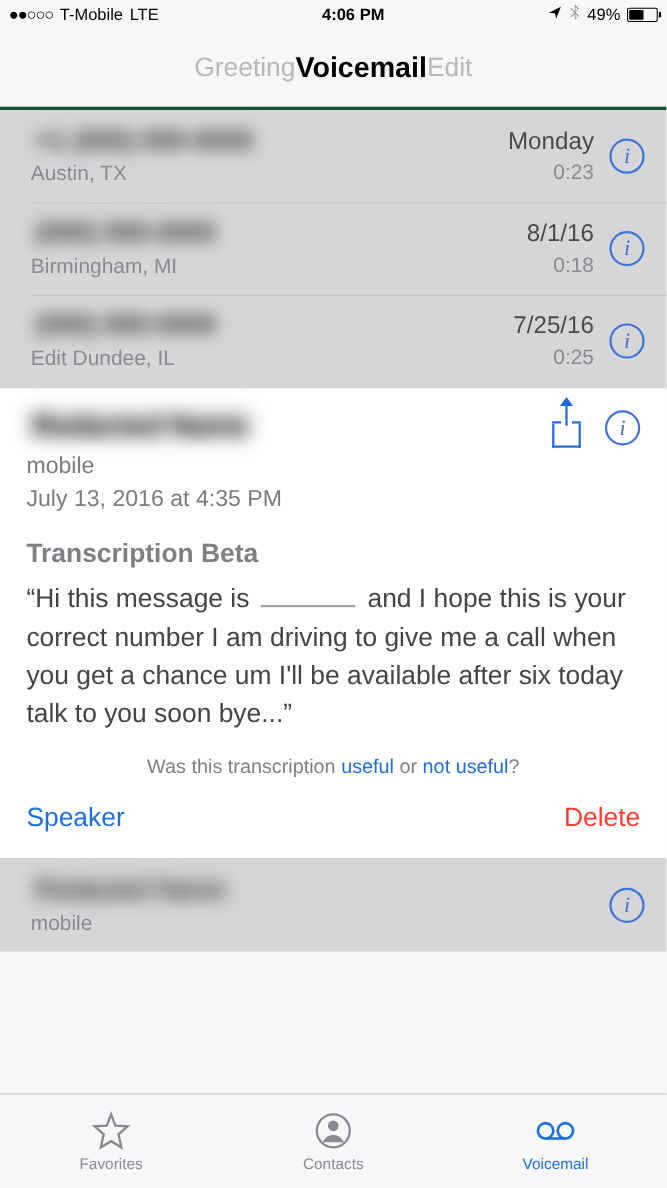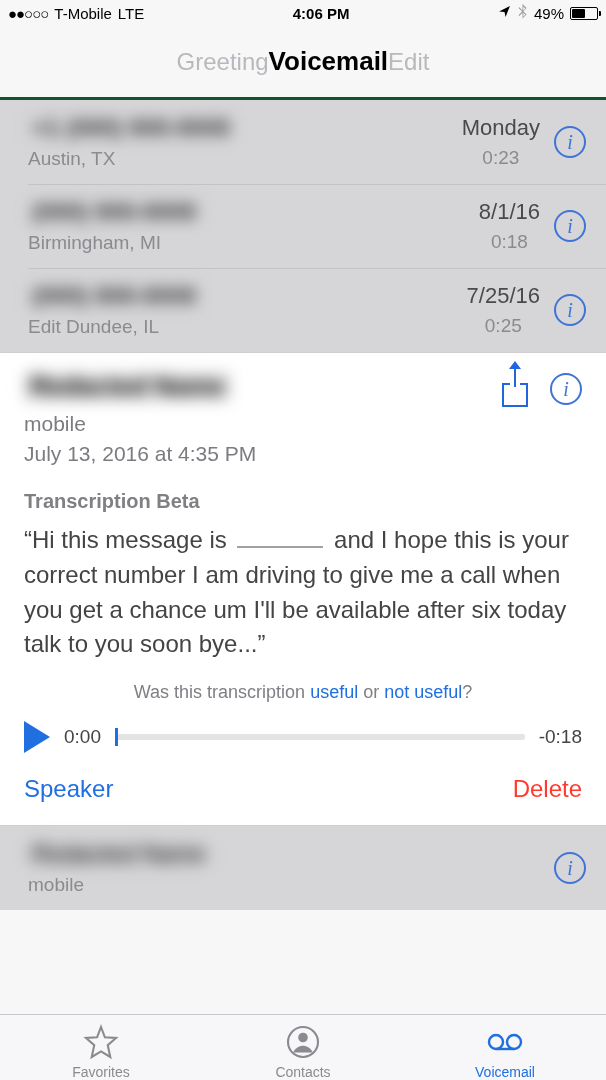--- a/index.html
+++ b/index.html
@@ -19,55 +19,55 @@
   .header-title { font-size:26px; font-weight:700; color:#000; }
   
   .vm-list { background:#d6d6d8; }
   .vm-row { display:flex; align-items:center; padding:14px 20px 14px 28px; position:relative; }
   .vm-row + .vm-row::before { content:""; position:absolute; top:0; left:28px; right:0; height:1px; background:#c3c3c6; }
   .vm-left { flex:1; }
   .vm-number { font-size:24px; color:#000; filter: blur(7px); display:inline-block; background:#cfcfd2; border-radius:3px; padding:0 4px; }
   .vm-loc { font-size:19px; color:#8a8a8f; margin-top:6px; }
   .vm-right { text-align:right; margin-right:14px; }
   .vm-date { font-size:22px; color:#4a4a4d; }
-  .vm-dur { font-size:19px; color:#8a8a8f; margin-top:6px;text-align:center; }
+  .vm-dur { font-size:19px; color:#8a8a8f; margin-top:6px; }
   .info-circle { width:32px; height:32px; border:2px solid #3f74d6; border-radius:50%; color:#3f74d6; font-family:Georgia,serif; font-style:italic; font-size:20px; display:flex; align-items:center; justify-content:center; flex:0 0 32px; }
   
   .card { background:#fff; border-top:1px solid #cfcfd2; border-bottom:1px solid #cfcfd2; padding:18px 24px 0 24px; }
   .card-head { display:flex; align-items:flex-start; }
   .card-head-left { flex:1; }
   .card-name { font-size:26px; font-weight:600; color:#000; filter: blur(8px); display:inline-block; background:#e5e5e7; padding:0 6px; border-radius:3px; }
   .card-sub { font-size:21px; color:#7b7b80; margin-top:10px; }
   .card-time { font-size:21px; color:#7b7b80; margin-top:6px; }
   .card-icons { display:flex; gap:20px; align-items:center; }
   .share-icon { width:30px; height:36px; position:relative; }
   .share-box { position:absolute; left:2px; bottom:0; width:26px; height:22px; border:2px solid #2066e0; border-top:none; }
   .share-box::before, .share-box::after { content:""; position:absolute; top:-2px; width:8px; height:2px; background:#2066e0; }
   .share-box::before { left:-2px; }
   .share-box::after { right:-2px; }
   .share-arrow { position:absolute; left:50%; top:-4px; transform:translateX(-50%); }
   .share-arrow-line { width:2px; height:20px; background:#2066e0; margin:0 auto; }
   .share-arrow-head { width:0; height:0; border-left:6px solid transparent; border-right:6px solid transparent; border-bottom:8px solid #2066e0; position:absolute; top:-6px; left:50%; transform:translateX(-50%); }
-  .trans-label { font-size:20px; font-weight:600; color:#7f7f84; margin-top:24px; }
+  .trans-label { font-size:24px; font-weight:600; color:#7f7f84; margin-top:24px; }
   .trans-text { font-size:24px; color:#444447; line-height:1.45; margin-top:10px; }
   .redact { display:inline-block; border-bottom:2px solid #a0a0a5; width:86px; height:0.9em; vertical-align:baseline; margin:0 4px; }
   .feedback { text-align:center; font-size:18px; color:#7f7f84; margin-top:20px; }
   .feedback a { color:#1f6fe0; text-decoration:none; }
   
   .player { display:flex; align-items:center; gap:14px; margin-top:18px; }
   .play-btn { width:0; height:0; border-left:26px solid #1f6fe0; border-top:16px solid transparent; border-bottom:16px solid transparent; }
   .player-time { font-size:19px; color:#444; }
   .track { flex:1; height:6px; background:#e4e4e6; position:relative; border-radius:2px; }
   .playhead { position:absolute; left:0; top:-6px; width:3px; height:18px; background:#1f6fe0; }
   
   .actions { display:flex; justify-content:space-between; padding:22px 0 22px 0; font-size:24px; }
   .act-blue { color:#1f6fe0; }
   .act-red { color:#ff3b30; }
   
-  .tabbar { position:absolute; bottom:0; left:0; right:0; height:66px; background:#f7f7f9; border-top:1px solid #c7c7cb; display:flex;align-items:flex-end; }
+  .tabbar { position:absolute; bottom:0; left:0; right:0; height:86px; background:#f7f7f9; border-top:1px solid #c7c7cb; display:flex; }
   .tab { flex:1; display:flex; flex-direction:column; align-items:center; justify-content:center; gap:4px; font-size:14px; color:#8a8a8f; }
   .tab.active { color:#1f6fe0; }
   .tab svg { width:36px; height:36px; }
   
   .vm-list-bottom { background:#d6d6d8; }
   .vm-number.bot { filter:blur(8px); }
 </style>
 </head>
 <body>
 
@@ -161,28 +161,20 @@
 
   <div class="trans-label">Transcription Beta</div>
   <div class="trans-text">
     <span>“Hi this message is </span><span class="redact"></span><span> and I hope this is your correct number I am driving to give me a call when you get a chance um I'll be available after six today talk to you soon bye...”</span>
   </div>
 
   <div class="feedback">
     <span>Was this transcription </span><a>useful</a><span> or </span><a>not useful</a><span>?</span>
   </div>
 
-  <div class="player">
-    <div class="play-btn"></div>
-    <div class="player-time">0:00</div>
-    <div class="track">
-        <div class="playhead"></div>
-      </div>
-    <div class="player-time">-0:18</div>
-  </div>
 
   <div class="actions">
     <span class="act-blue">Speaker</span>
     <span class="act-red">Delete</span>
   </div>
 </div>
 
 <div class="vm-list-bottom">
   <div class="vm-row">
     <div class="vm-left">

